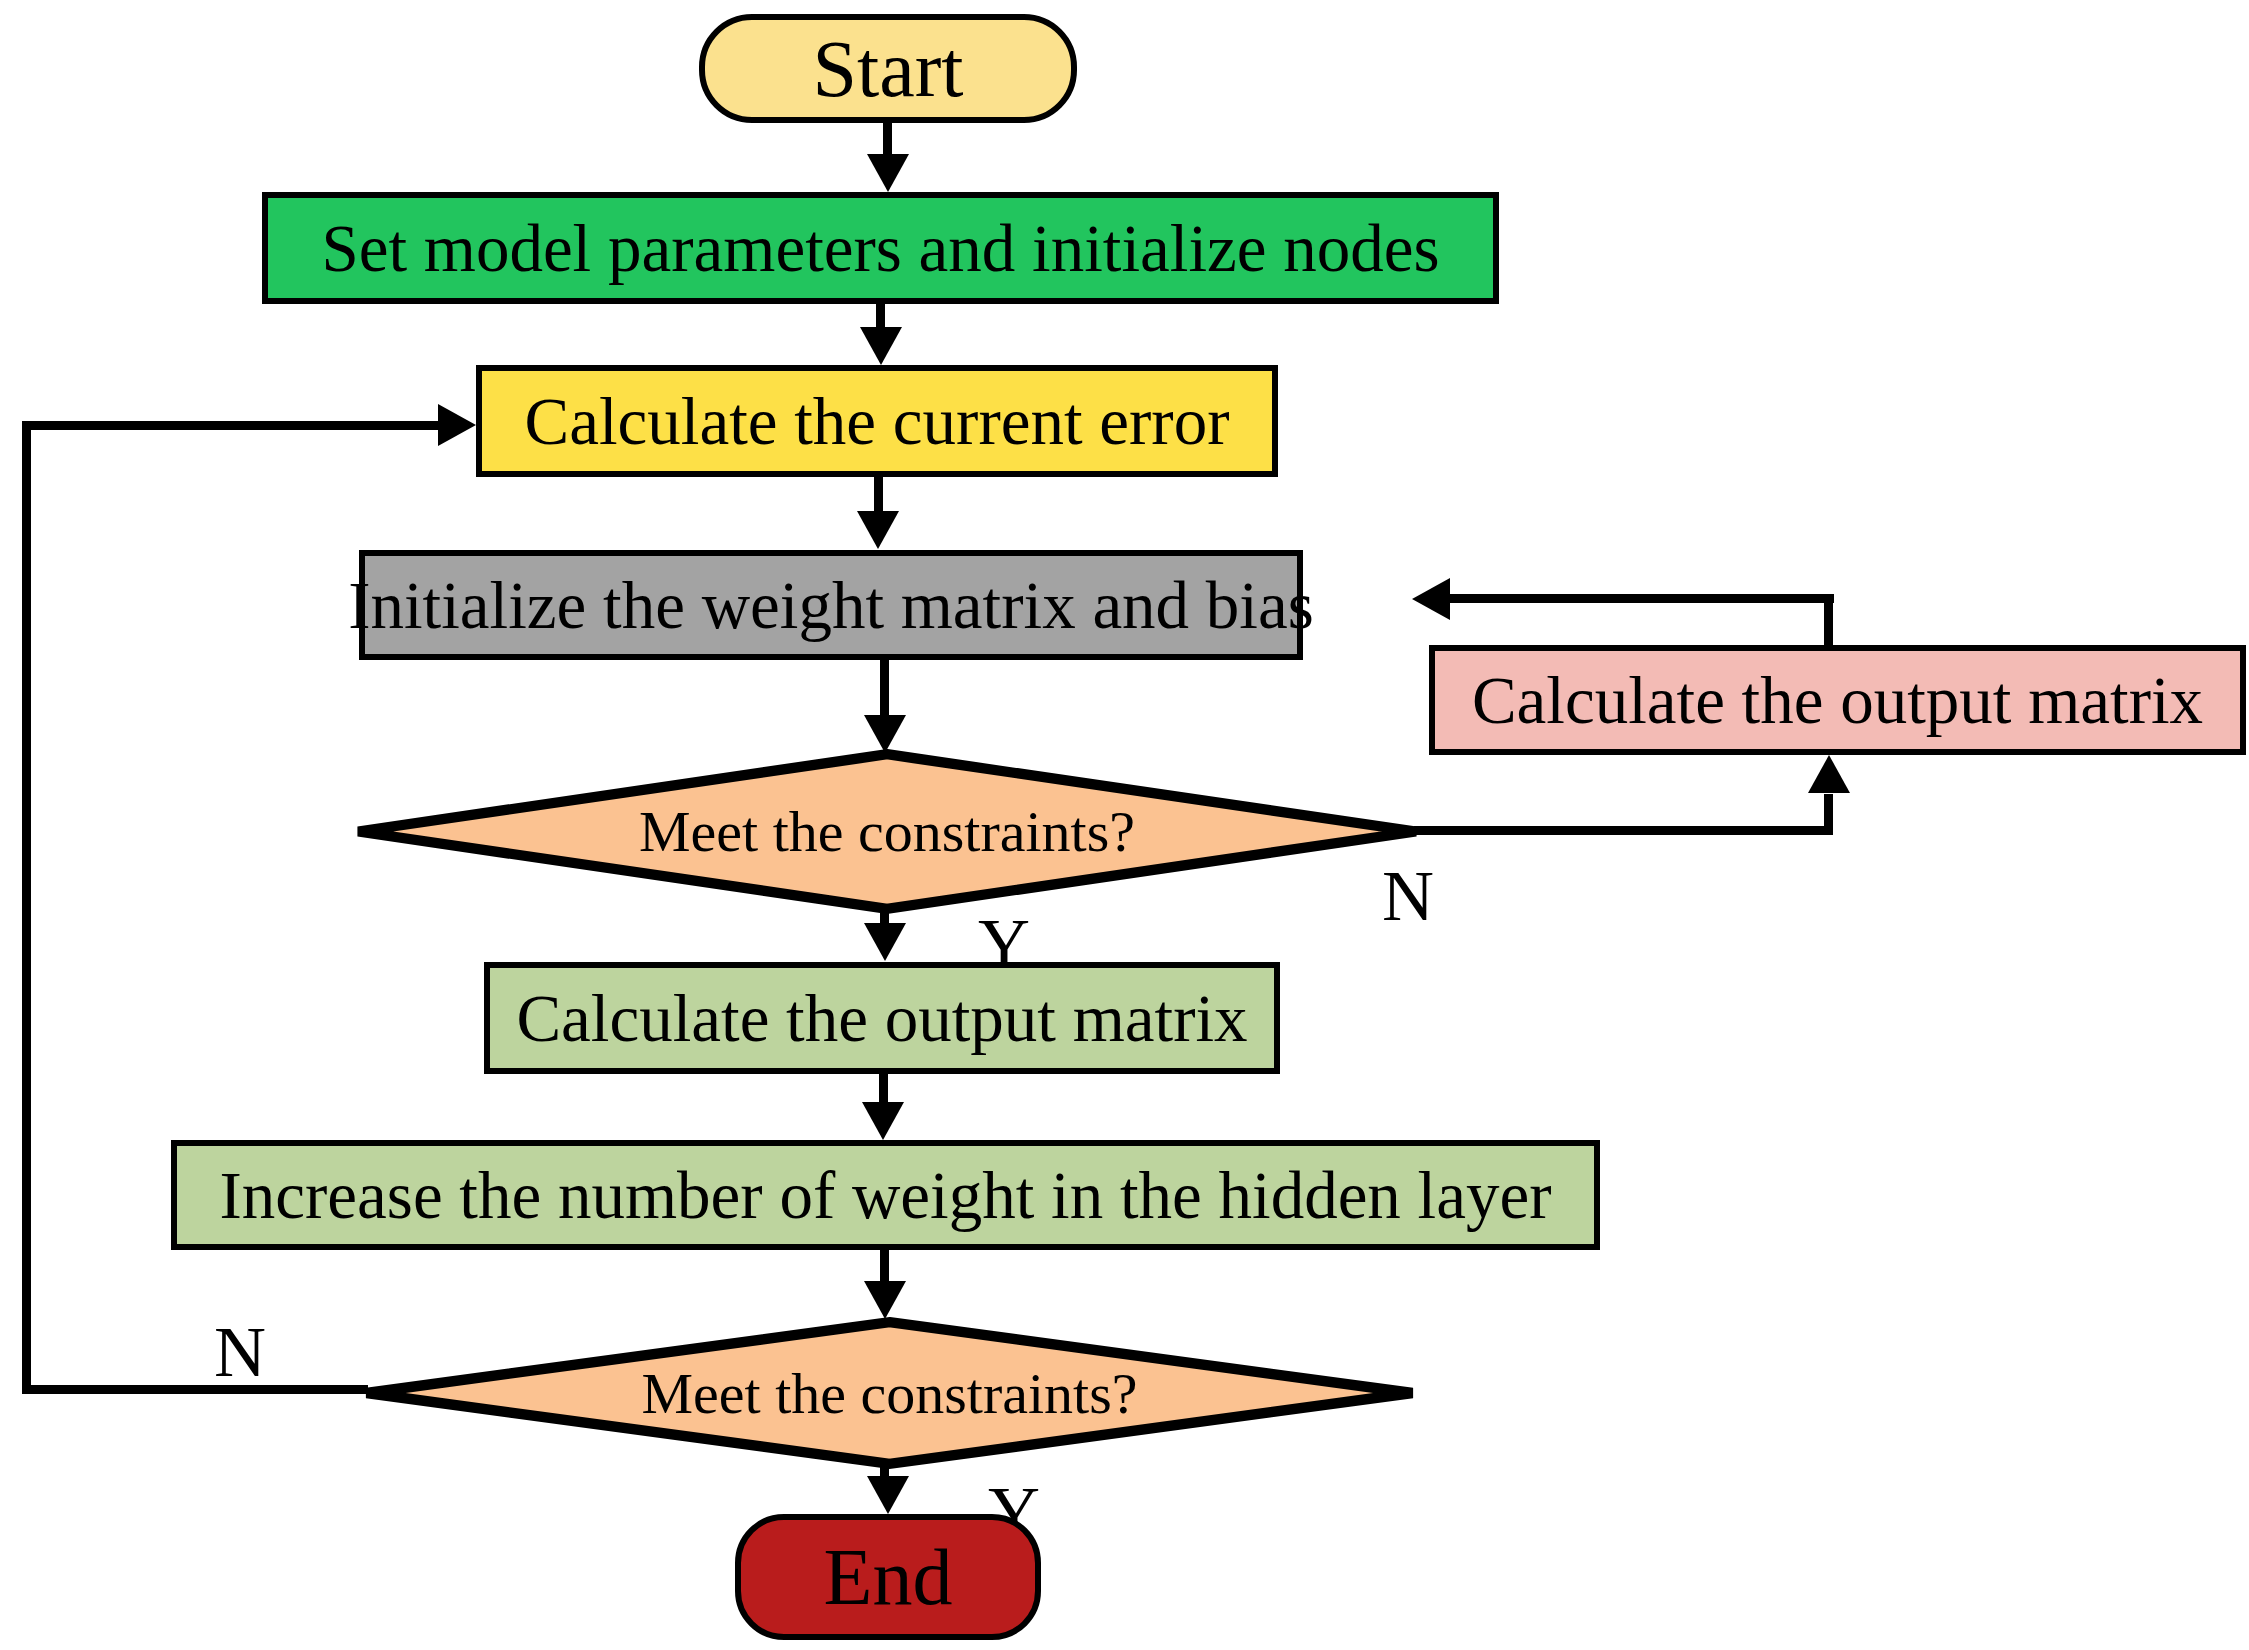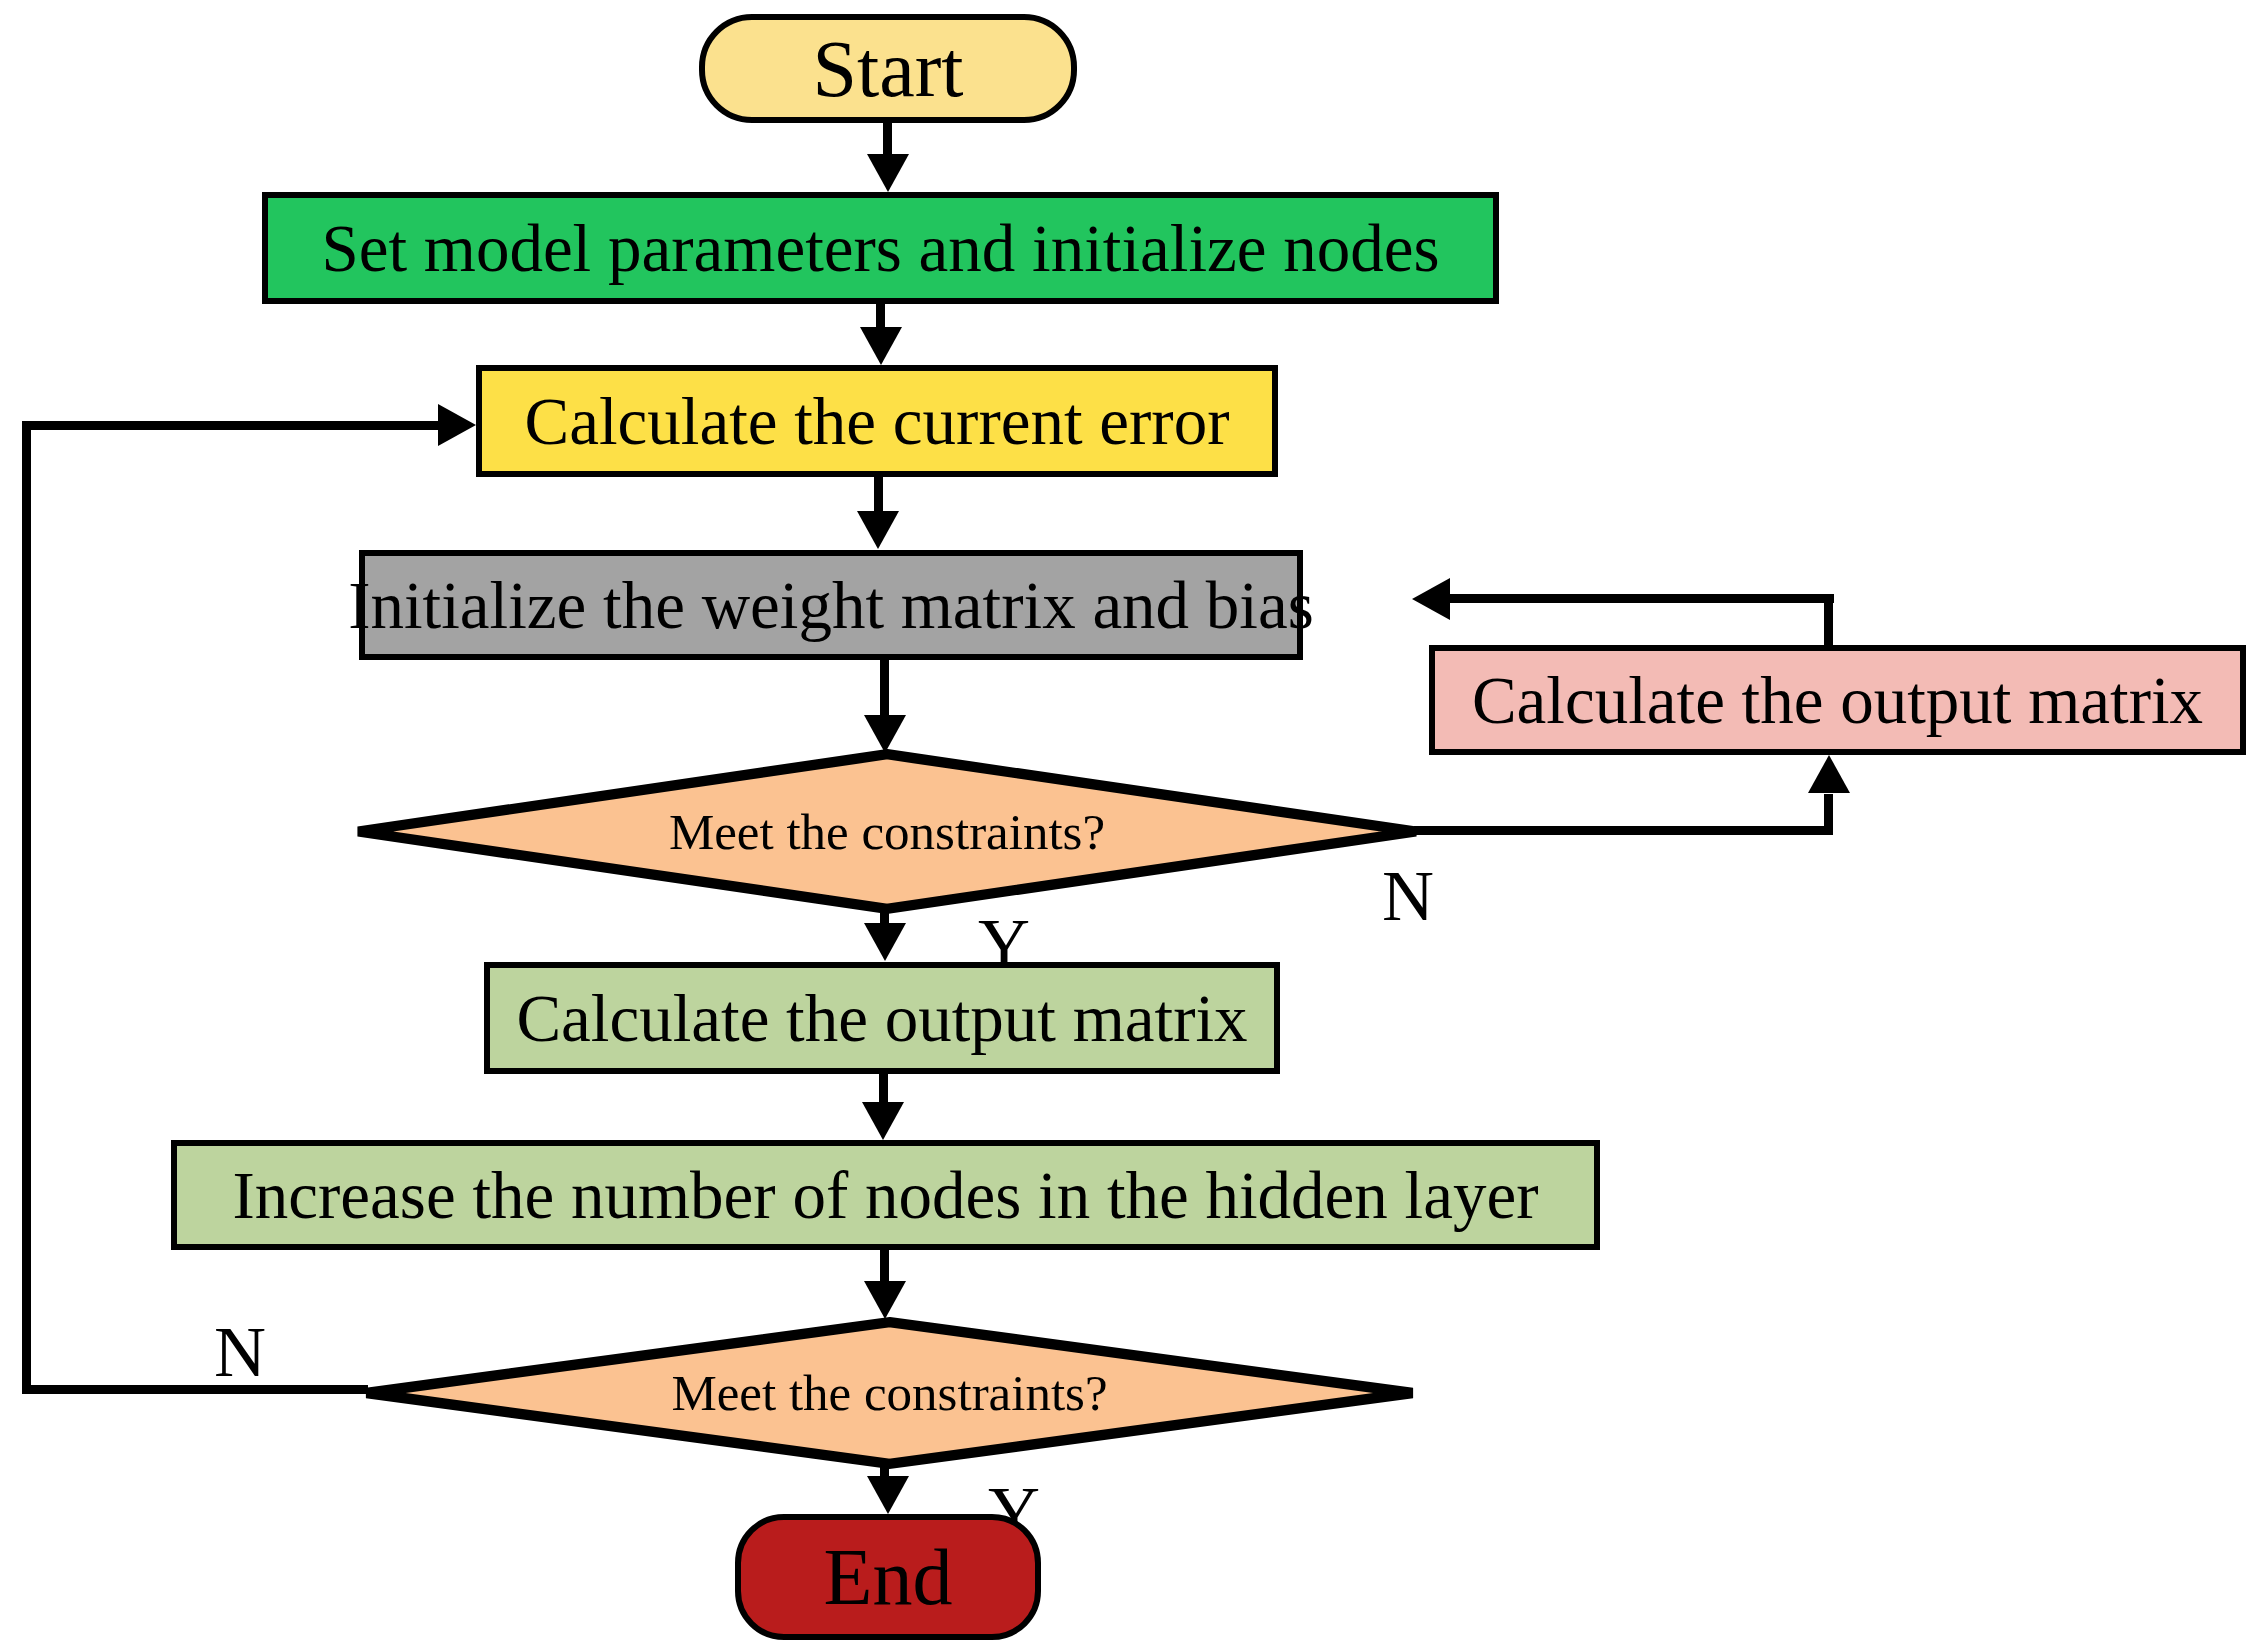--- a/index.html
+++ b/index.html
@@ -12,21 +12,21 @@
     display:flex;align-items:center;justify-content:center;text-align:right;
     font-size:67px;line-height:1.05;white-space:nowrap;
   }
   .terminator{border-radius:53px;font-size:80px;}
   .endcap{border-radius:49px;}
   .diamond{position:absolute;}
   .diamond svg{display:block;overflow:visible;}
   .dtext{
     position:absolute;left:0;top:0;right:0;bottom:0;
     display:flex;align-items:center;justify-content:center;
-    font-size:51px;white-space:nowrap;
+    font-size:58px;white-space:nowrap;
   }
   .line{position:absolute;background:#000;}
   .ah{position:absolute;width:0;height:0;border-style:solid;border-color:transparent;}
   .ah-down{border-width:38px 21px 0 21px;border-top-color:#000;}
   .ah-up{border-width:0 21px 38px 21px;border-bottom-color:#000;}
   .ah-left{border-width:21px 38px 21px 0;border-right-color:#000;}
   .ah-right{border-width:21px 0 21px 38px;border-left-color:#000;}
   .elabel{position:absolute;font-size:72px;line-height:1;}
 </style>
 </head>
@@ -100,21 +100,21 @@
       <polygon points="673,9 1337,106 673,203 9,106" stroke="#000000" stroke-width="13" fill="#FBC291"></polygon>
     </svg>
     <div class="dtext">Meet the constraints?</div>
   </div>
 
   <div class="node" style="left: 484px; top: 962px; width: 796px; height: 112px; background-color: rgb(189, 212, 158);">
     <span>Calculate the output matrix</span>
   </div>
 
   <div class="node" style="left: 171px; top: 1140px; width: 1429px; height: 110px; background-color: rgb(189, 212, 158);">
-    <span>Increase the number of nodes in the hidden layer</span>
+    <span>Increase the number of weight in the hidden layer</span>
   </div>
 
   <div class="diamond" style="left:359px;top:1315px;width:1061px;height:156px;">
     <svg width="1061" height="156" viewBox="0 0 1332 196" xmlns="http://www.w3.org/2000/svg">
       <polygon points="666,9 1323,98 666,187 9,98" stroke="#000000" stroke-width="13" fill="#FBC291"></polygon>
     </svg>
     <div class="dtext">Meet the constraints?</div>
   </div>
 
   <div class="node terminator endcap" style="left: 735px; top: 1514px; width: 306px; height: 126px; background-color: #b91c1c;">

